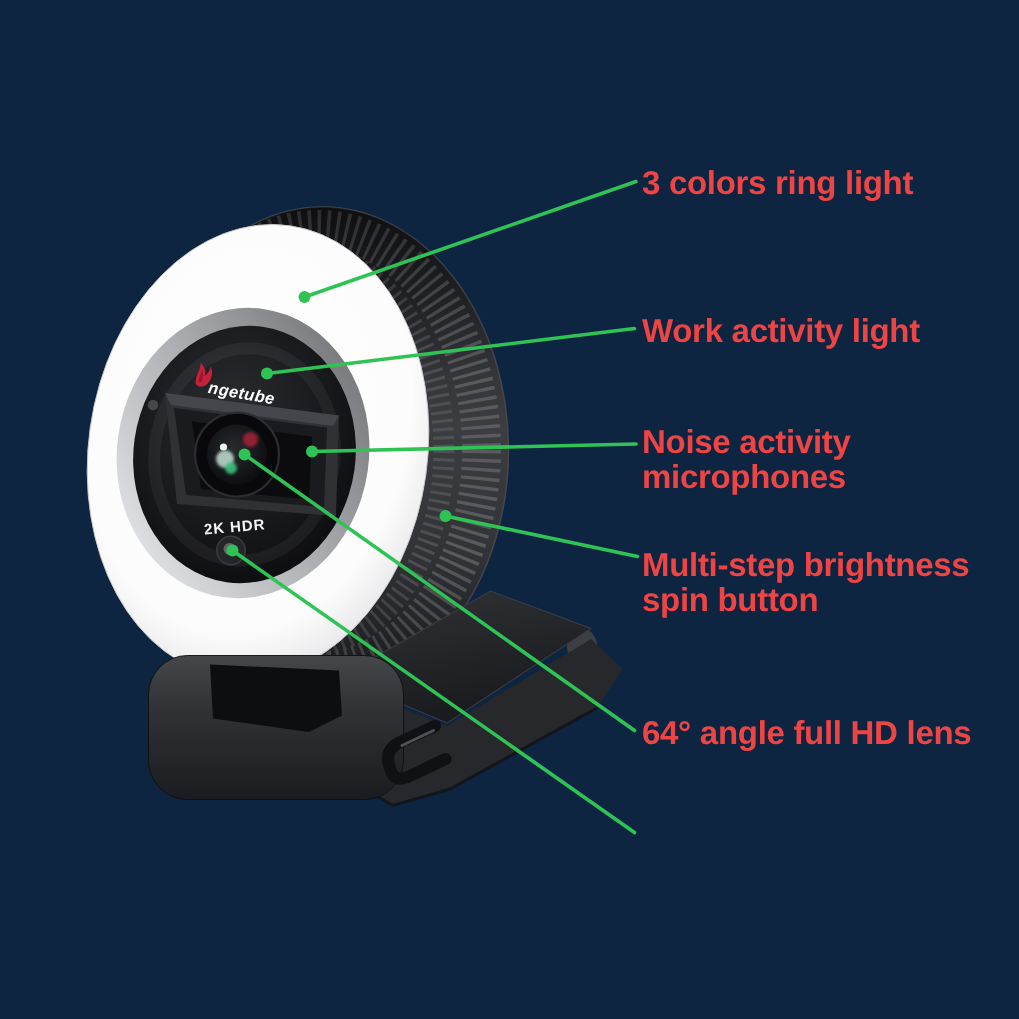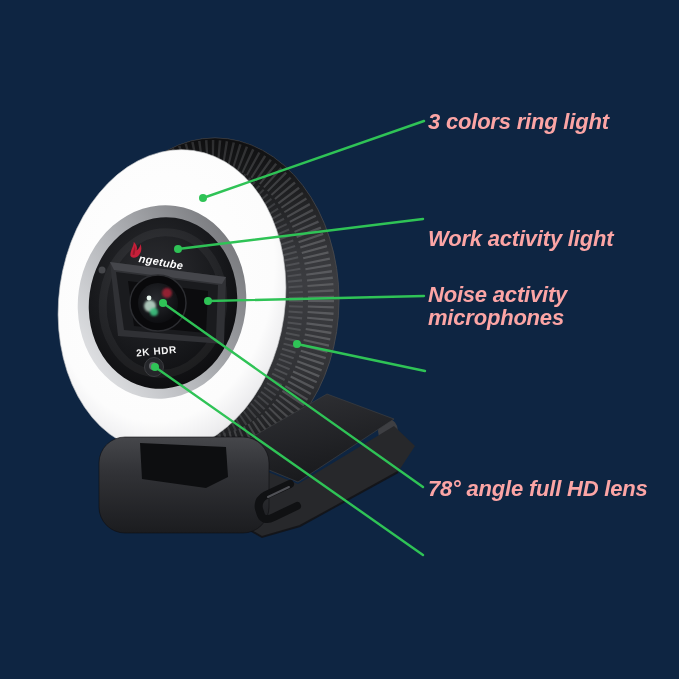--- a/index.html
+++ b/index.html
@@ -4,22 +4,22 @@
 <style>
   html,body{margin:0;padding:0;background:#0e2542;}
   #stage{
     position:relative;width:679px;height:679px;overflow:hidden;
     background:#0e2542;
     font-family:"Liberation Sans", sans-serif;
   }
   #scene{position:absolute;left:0;top:0;}
   .callout-label{
     position:absolute;left:428px;
-    color:#fca5a5;font-weight:bold;font-size:22px;line-height:23px;
-    letter-spacing:-0.2px;white-space:pre-line;max-width:245px;font-style:italic;
+    color:#ef4444;font-weight:bold;font-size:22px;line-height:23px;
+    letter-spacing:-0.2px;white-space:pre-line;max-width:245px;
   }
 </style>
 </head>
 <body>
 
 <div id="stage">
 
   <svg id="scene" width="679" height="679" viewBox="0 0 679 679">
     <defs>
       <radialGradient id="gWhiteRing" cx="45%" cy="42%" r="62%">
@@ -133,18 +133,20 @@
       <circle cx="203" cy="198" r="4"></circle>
       <circle cx="178" cy="249" r="4"></circle>
       <circle cx="208" cy="301" r="4"></circle>
       <circle cx="297" cy="344" r="4"></circle>
       <circle cx="163" cy="303" r="4"></circle>
       <circle cx="155" cy="367" r="4"></circle>
     </g>
   </svg>
 
   <div class="callout-label" style="top:110px">3 colors ring light</div>
-  <div class="callout-label" style="top:227px">Work activity light</div>
+  <div class="callout-label" style="top:209px">Work activity light</div>
   <div class="callout-label" style="top:283px">Noise activity
 microphones</div>
-  <div class="callout-label" style="top:477px">78° angle full HD lens</div>
+  <div class="callout-label" style="top:365px">Multi-step brightness
+spin button</div>
+  <div class="callout-label" style="top:477px">64° angle full HD lens</div>
 
 </div>
 
 </body></html>

